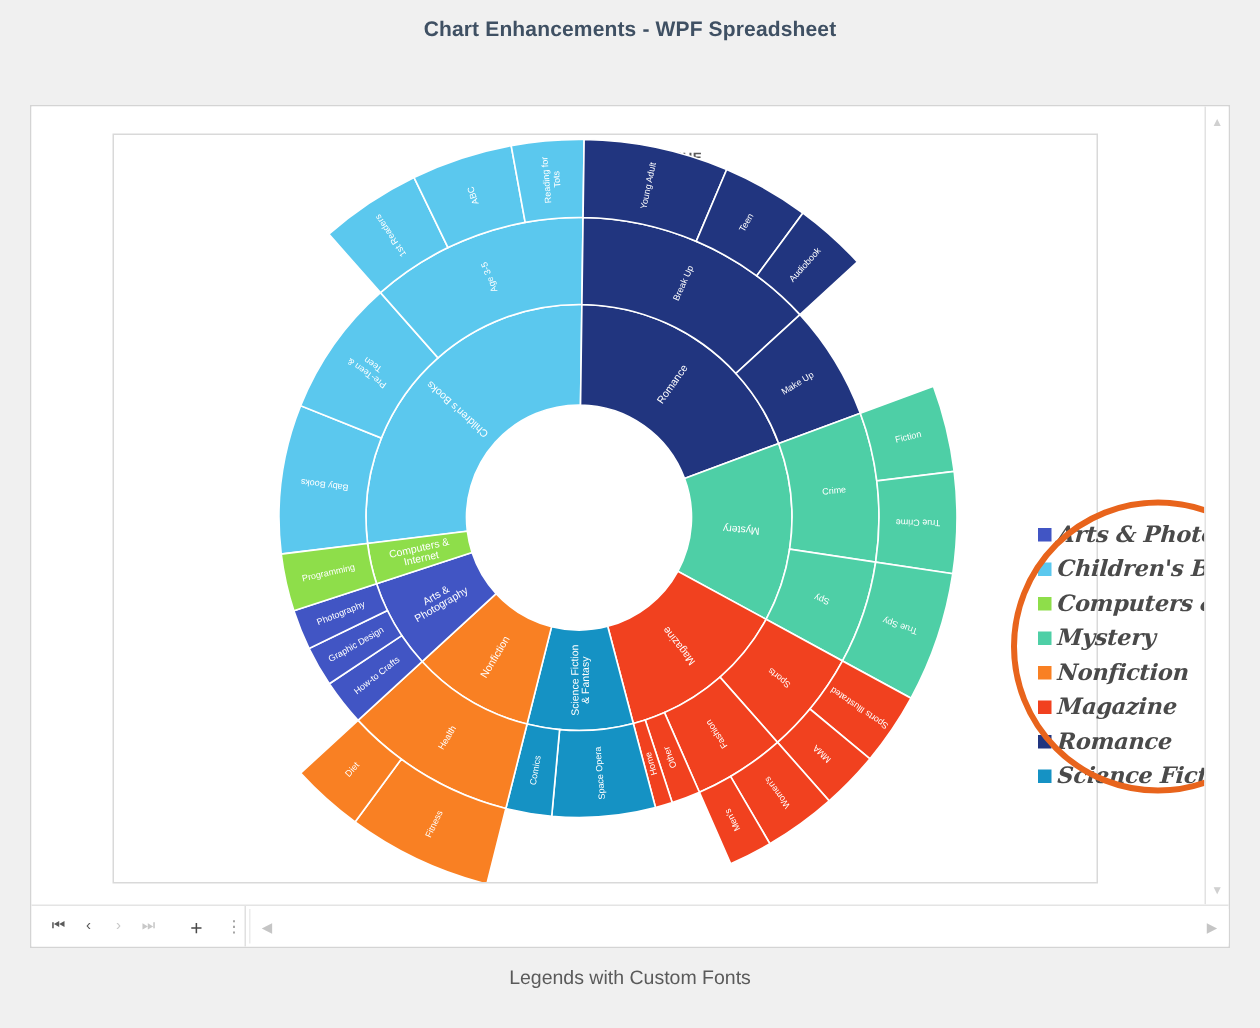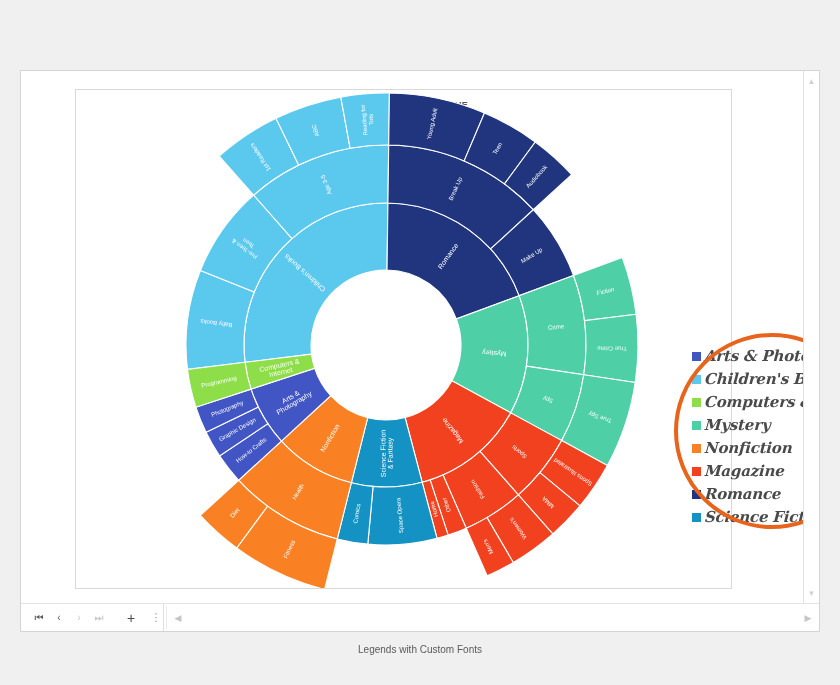--- a/index.html
+++ b/index.html
@@ -147,28 +147,29 @@
     margin:2px 0 2px 2px;
     box-sizing:border-box;
   }
   .hscroll .harrow{
     width:22px;text-align:center;color:#c5c5c5;font-size:9px;
   }
   .hscroll .htrack{flex:1;}
 
   .caption{
     position:absolute;left:0;top:644px;width:840px;
-    text-align:center;font-size:10px;color:#5a5a5a;
+    text-align:center;font-size:13px;color:#5a5a5a;
   }
 </style>
 </head>
 <body>
 
 <div class="app">
 
+  <div class="app-title">Chart Enhancements - WPF Spreadsheet</div>
 
   <div class="spreadsheet-window">
 
     <div class="sheet-canvas">
 
       <div class="chart-frame">
         <div class="chart-title">BREAKDOWN OF REVENUE</div>
         <svg class="sunburst" id="sunburst-svg" width="655" height="498">
             <path d="M169.05844646693228 272.305446763531 A142 142 0 0 1 311.92755999471746 113.01308330530321 L311.01807746199864 180.00691019646297 A75 75 0 0 0 235.55903862690087 264.1402007553861 Z" fill="#5bc8ee" stroke="#ffffff" stroke-width="1.1"></path>
             <text x="229.2281469453349" y="182.55583008884986" class="seg-label big" transform="rotate(-138.11111111111111 229.2281469453349 182.55583008884986)">Children's Books</text>

